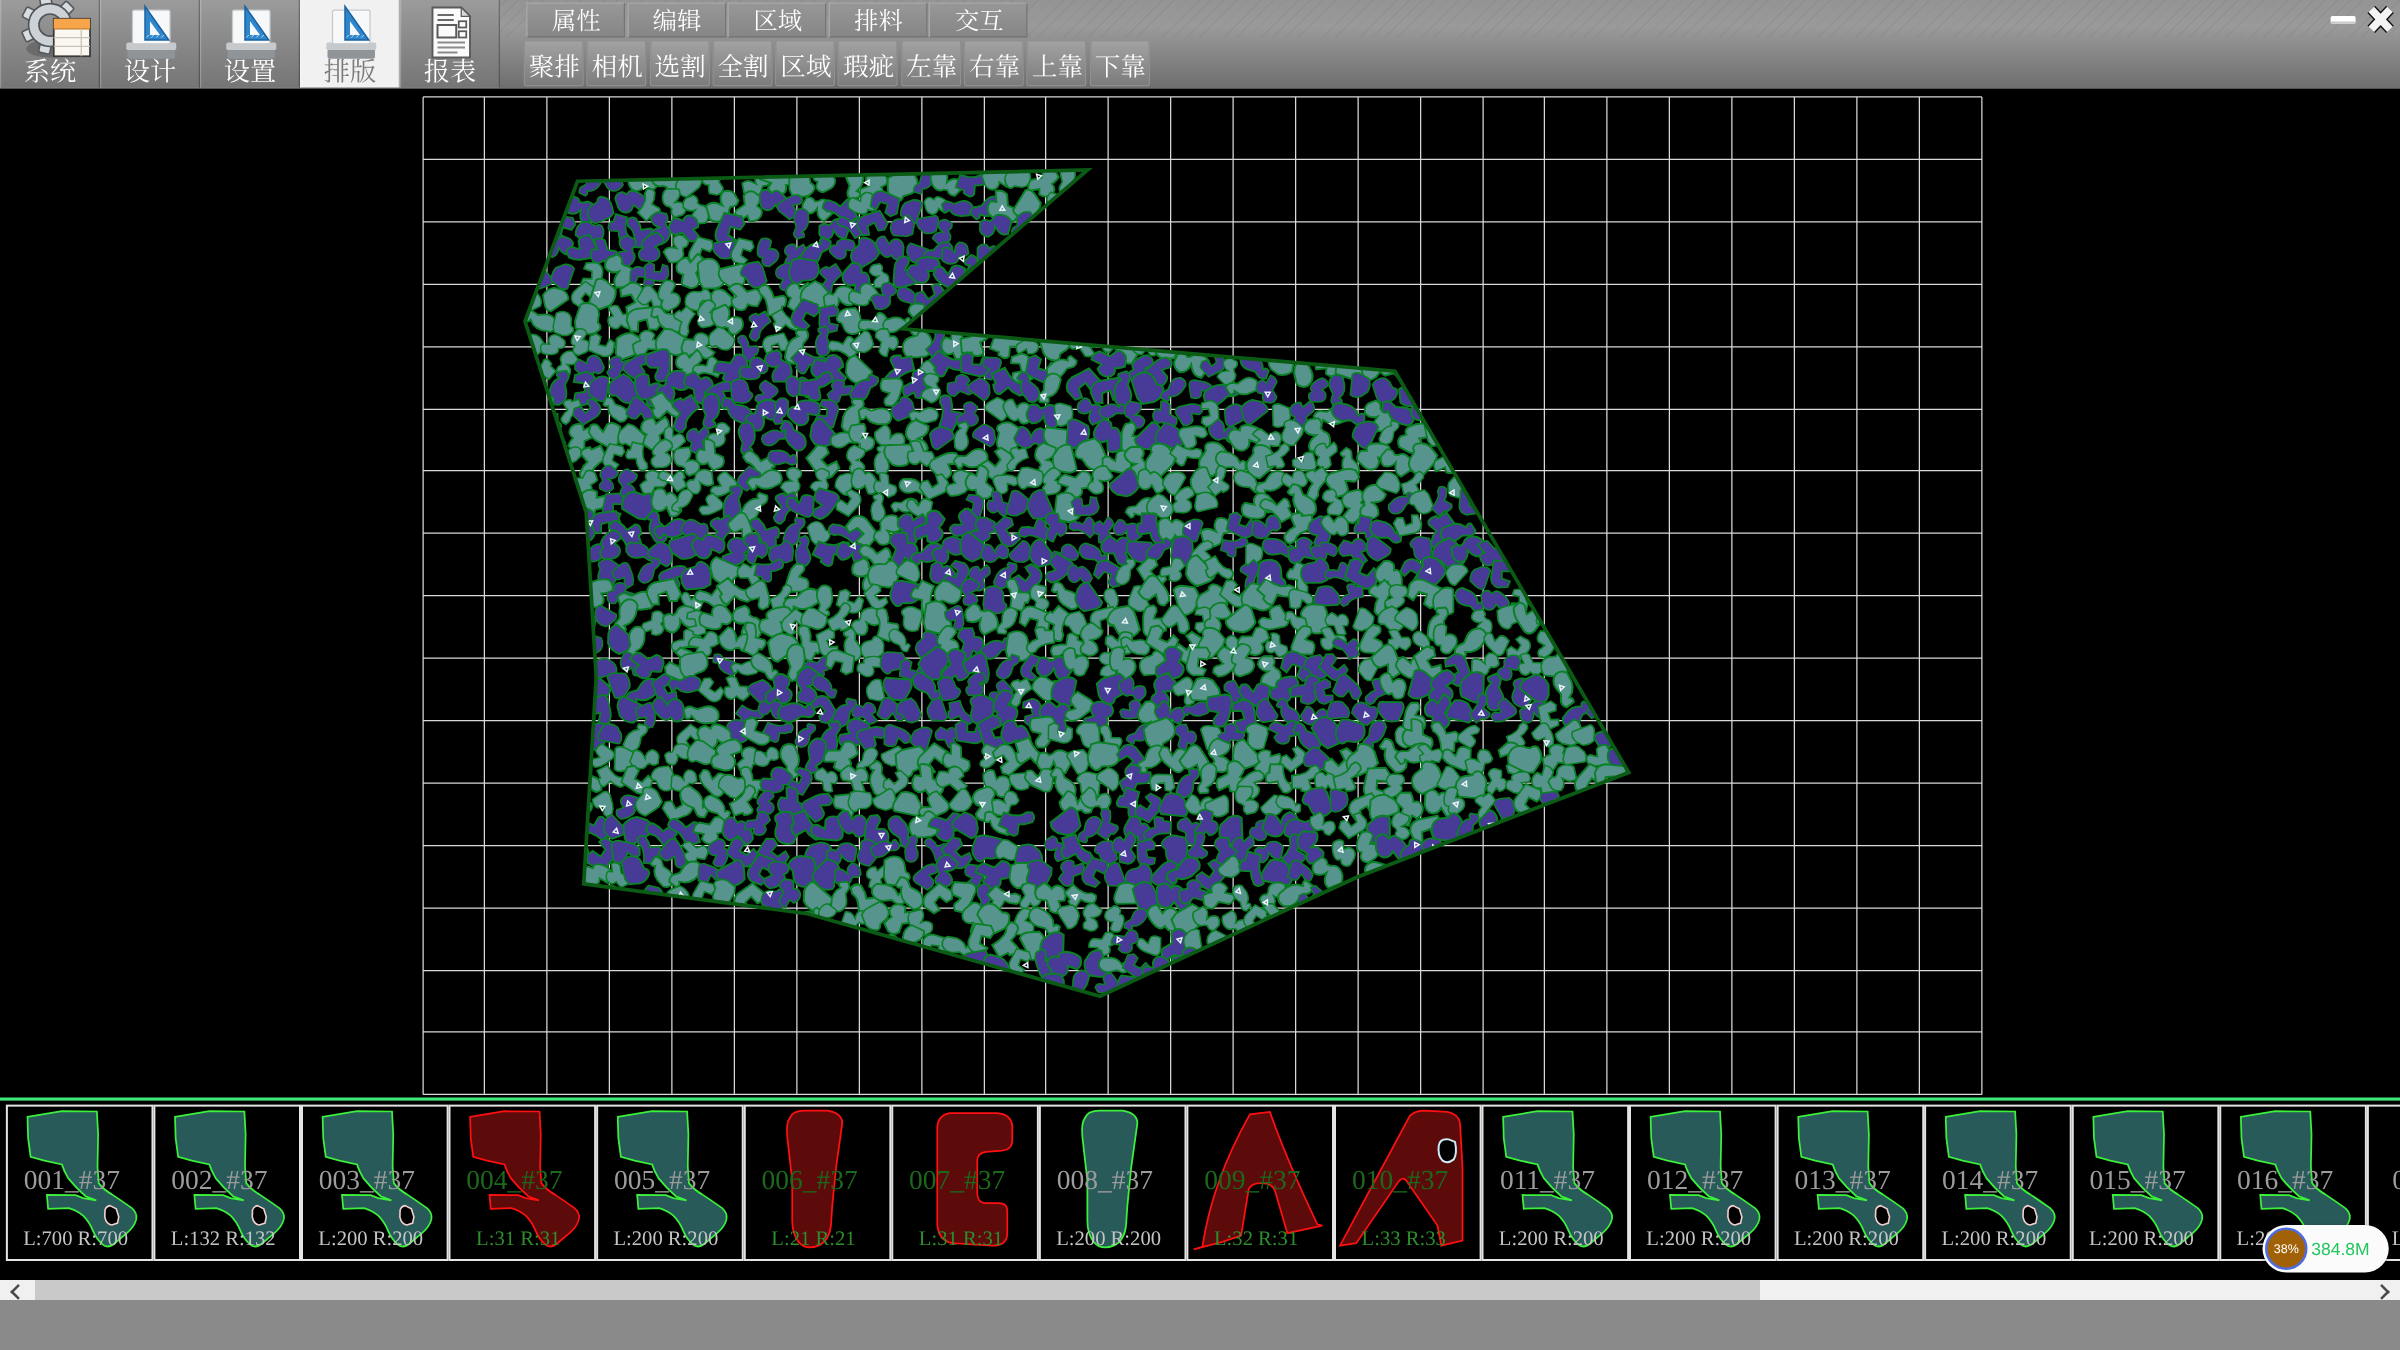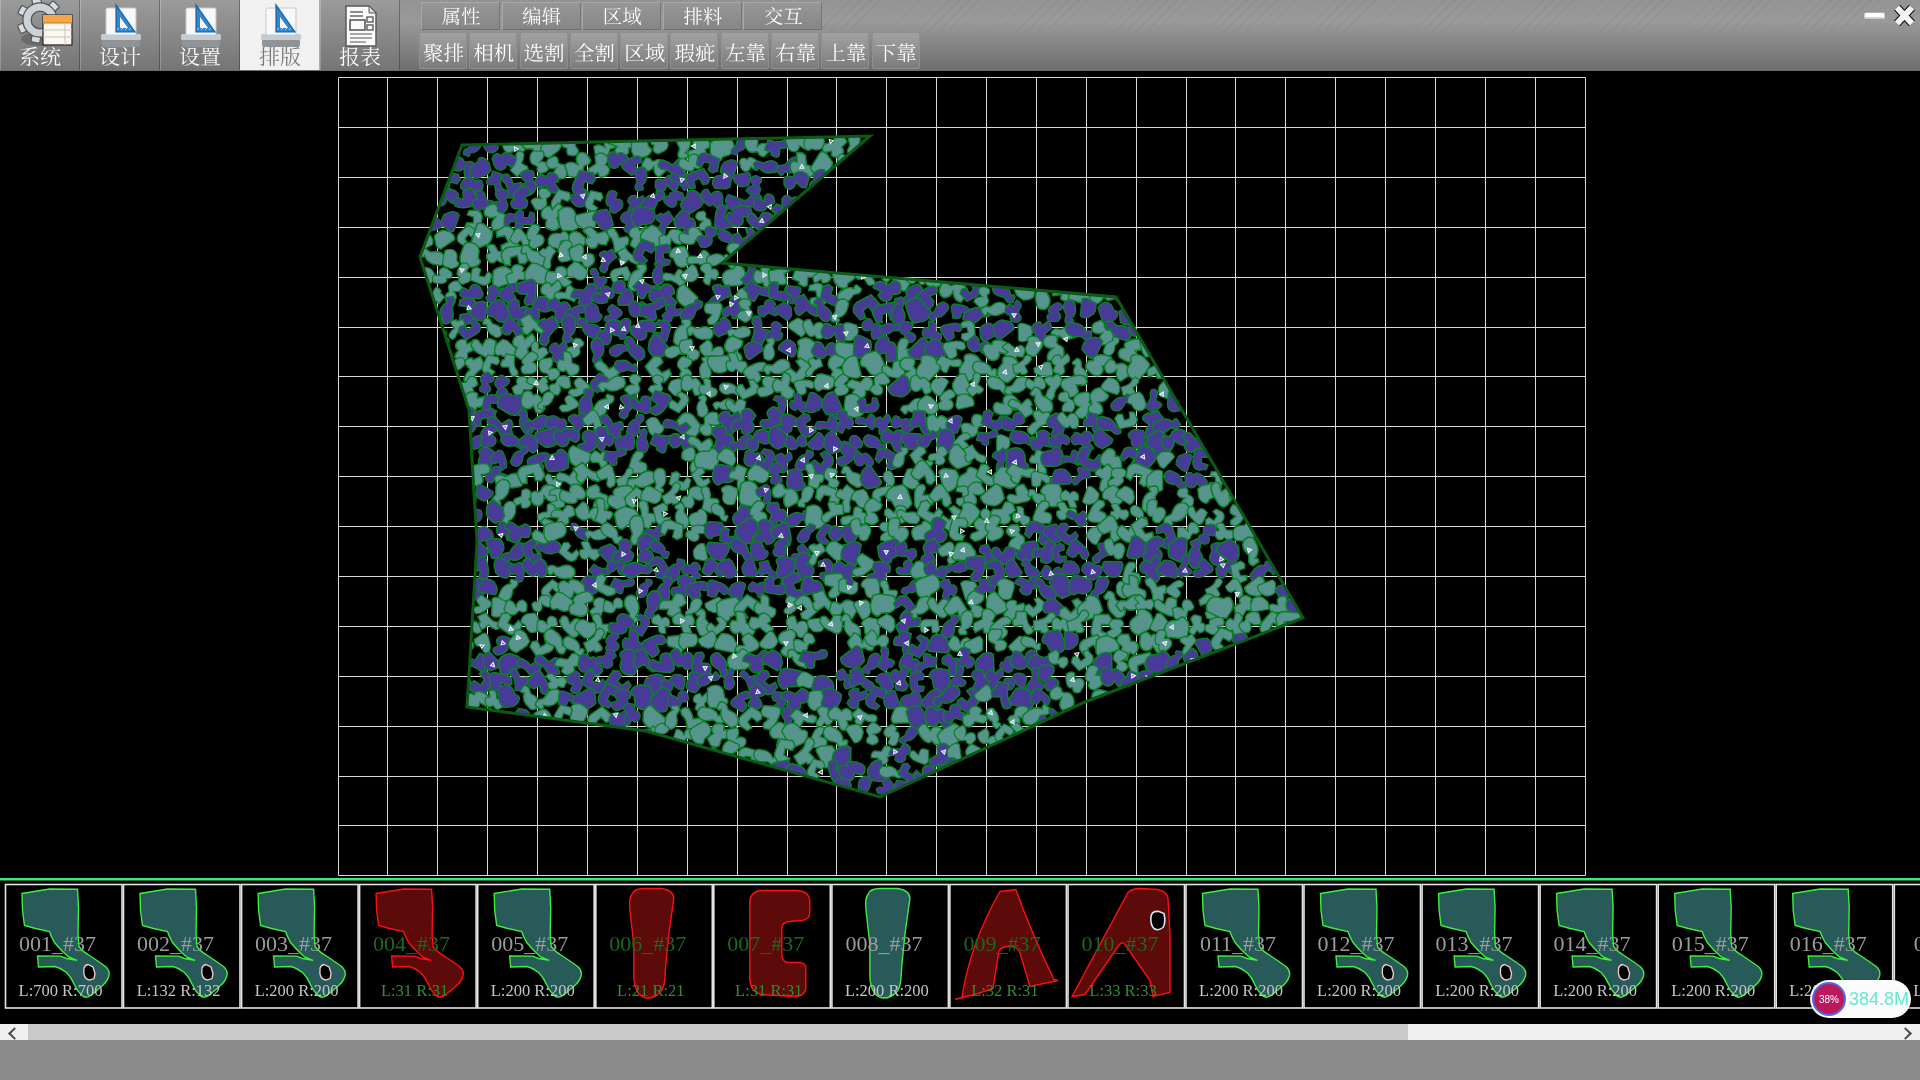--- a/index.html
+++ b/index.html
@@ -6,22 +6,22 @@
 #hatch{position:absolute;left:0;top:0;width:1920px;height:30px;background:repeating-linear-gradient(135deg,rgba(0,0,0,0) 0 6px,rgba(0,0,0,0.045) 6px 7px)}
 .bb{position:absolute;top:0;width:80px;height:70px;background:linear-gradient(#9b9b9b,#757575);border-left:1px solid rgba(255,255,255,0.22);border-right:1px solid rgba(0,0,0,0.28);box-sizing:border-box}
 .bb.sel{background:#F1F1F1}
 .m1{position:absolute;top:2px;width:79px;height:28px;background:linear-gradient(#979797,#868686);border:1px solid #a8a8a8;border-bottom-color:#6f6f6f;border-right-color:#757575;box-sizing:border-box}
 .m2{position:absolute;top:32px;width:48px;height:37px;background:linear-gradient(#a2a2a2,#7c7c7c);border:1px solid #909090;border-radius:2px;box-sizing:border-box}
 #blackcv{position:absolute;left:0;top:71px;width:1920px;height:1009px;background:#000}
 #sbar{position:absolute;left:0;top:1024px;width:1920px;height:16px;background:#F0F0F0}
 #sthumb{position:absolute;left:28px;top:1024px;width:1380px;height:16px;background:#C9C9C9}
 #bbar{position:absolute;left:0;top:1040px;width:1920px;height:40px;background:#8A8A8A}
 #pill{position:absolute;left:1810px;top:980px;width:101px;height:38px;background:#FBFBFB;border-radius:19px;box-shadow:0 1px 3px rgba(0,0,0,0.35)}
-#pcirc{position:absolute;left:1812px;top:982px;width:34px;height:34px;border-radius:50%;background:#be185d;border:2.5px solid #4E6BE0;box-sizing:border-box;color:#fff;font-size:10px;display:flex;align-items:center;justify-content:center}
-#ptxt{position:absolute;left:1849px;top:980px;width:58px;height:44px;line-height:38px;font-size:18px;color:#5eead4}
+#pcirc{position:absolute;left:1812px;top:982px;width:34px;height:34px;border-radius:50%;background:#a16207;border:2.5px solid #4E6BE0;box-sizing:border-box;color:#fff;font-size:10px;display:flex;align-items:center;justify-content:center}
+#ptxt{position:absolute;left:1849px;top:980px;width:58px;height:44px;line-height:38px;font-size:14px;color:#22c55e}
 .arr{position:absolute;top:1028.5px;width:7px;height:7px;border:solid #4a4a4a;border-width:0 2.2px 2.2px 0;display:inline-block}
 </style></head><body>
 <div id="root">
 <div id="blackcv"></div>
 <svg id="cv" width="1920" height="1080" viewBox="0 0 1920 1080" style="position:absolute;left:0;top:0">
 <defs>
         <path id="t0" d="M-5,-13 L5,-12 5,-6 6,-1 Q7,2 10,4 L11,8 Q8,12 4,10 L1,5 0,1 -7,2 Q-10,1 -9,-3 L-8,-6 -6,-6 Z" stroke="#0A8226" stroke-width="1.4"></path>
         <path id="t1" d="M-10,-8 L1,-12 Q6,-13 7,-8 L7,1 Q7,6 4,10 L-1,11 Q-5,8 -2,4 L-1,1 -7,1 Q-11,-1 -10,-8 Z" stroke="#0A8226" stroke-width="1.4"></path>
         <path id="t2" d="M-8,-12 Q-2,-15 1,-11 L0,-4 Q5,-6 8,-2 Q10,2 7,6 L2,11 Q-3,12 -5,8 L-5,4 Q-9,5 -10,0 Q-11,-7 -8,-12 Z" stroke="#0A8226" stroke-width="1.4"></path>
         <path id="t3" d="M-9,-7 Q-5,-12 1,-11 L9,-8 10,-3 9,2 L7,10 Q1,13 -4,10 Q-8,7 -7,1 L-7,-2 Q-10,-4 -9,-7 Z" stroke="#0A8226" stroke-width="1.4"></path>

